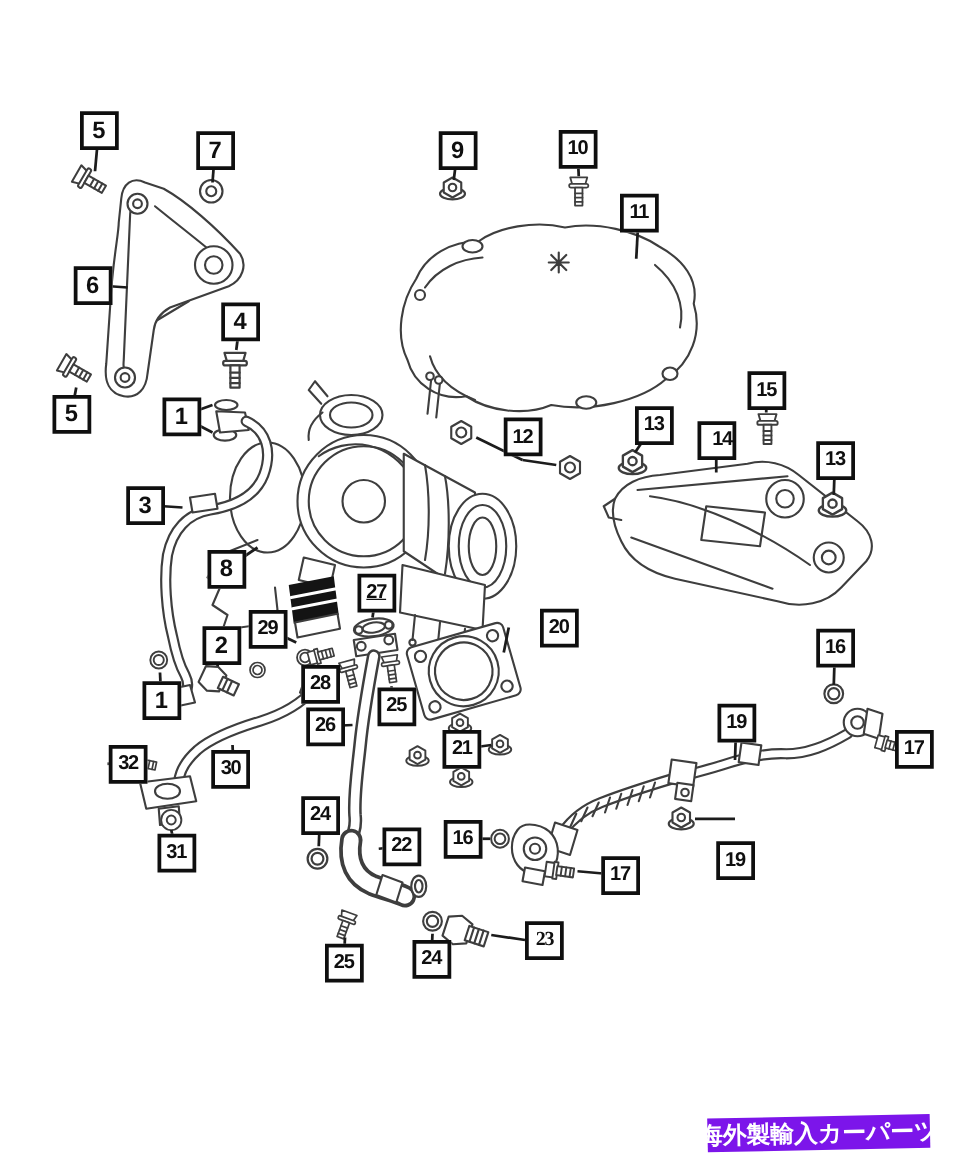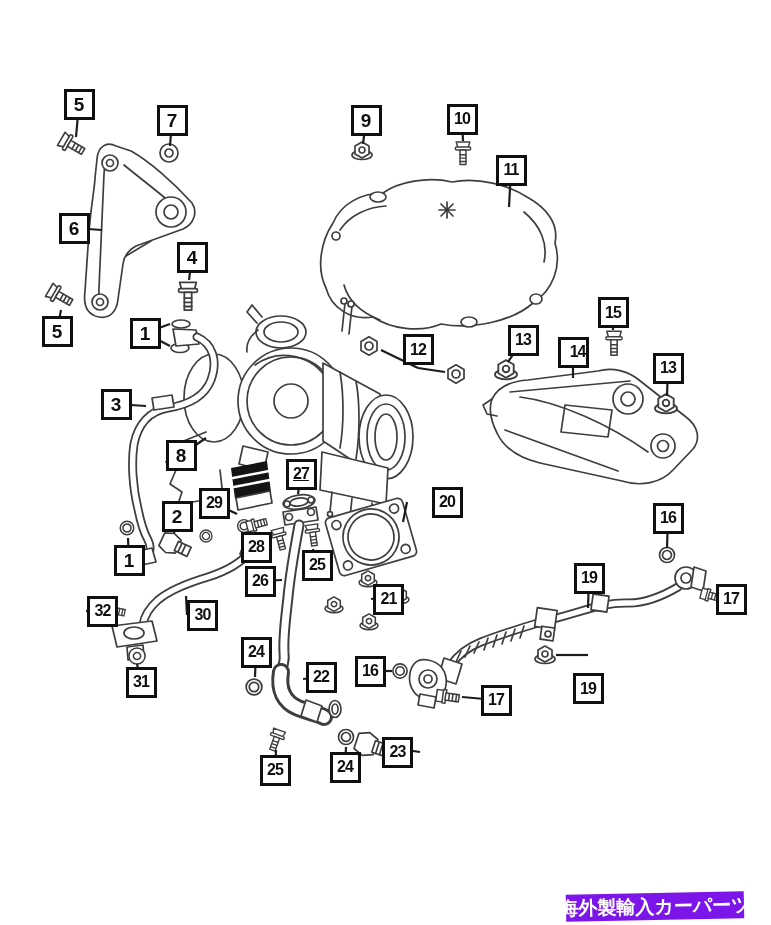--- a/index.html
+++ b/index.html
@@ -366,24 +366,24 @@
     </div>
     <div class="callout two" style="left: 652.5px; top: 502.5px; border-color: rgb(15, 15, 15);">
       <span>16</span>
     </div>
     <div class="callout two" style="left: 573.5px; top: 562.5px; border-color: rgb(15, 15, 15);">
       <span>19</span>
     </div>
     <div class="callout two" style="left: 715.5px; top: 583.5px; border-color: rgb(15, 15, 15);">
       <span>17</span>
     </div>
-    <div class="callout two" style="left: 373px; top: 583.5px; border-color: rgb(15, 15, 15);">
+    <div class="callout two" style="left: 354px; top: 583.5px; border-color: rgb(15, 15, 15);">
       <span>21</span>
     </div>
-    <div class="callout two" style="left: 187px; top: 599.5px; border-color: rgb(15, 15, 15); text-align: right;">
+    <div class="callout two" style="left: 169px; top: 599.5px; border-color: rgb(15, 15, 15); text-align: right;">
       <span>30</span>
     </div>
     <div class="callout two" style="left: 87px; top: 595.5px; border-color: rgb(15, 15, 15);">
       <span>32</span>
     </div>
     <div class="callout two" style="left: 240.5px; top: 636.5px; border-color: rgb(15, 15, 15);">
       <span>24</span>
     </div>
     <div class="callout two" style="left: 305.5px; top: 661.5px; border-color: rgb(15, 15, 15);">
       <span>22</span>
@@ -393,21 +393,21 @@
     </div>
     <div class="callout two" style="left: 125.5px; top: 666.5px; border-color: rgb(15, 15, 15);">
       <span>31</span>
     </div>
     <div class="callout two" style="left: 572.5px; top: 673px; border-color: rgb(15, 15, 15);">
       <span>19</span>
     </div>
     <div class="callout two" style="left: 480.5px; top: 684.5px; border-color: rgb(15, 15, 15);">
       <span>17</span>
     </div>
-    <div class="callout two" style="left: 382px; top: 736.5px; border-color: rgb(15, 15, 15);">
+    <div class="callout two" style="left: 420px; top: 736.5px; border-color: rgb(15, 15, 15); font-family: Liberation Serif, serif;">
       <span>23</span>
     </div>
     <div class="callout two" style="left: 329.5px; top: 751.5px; border-color: rgb(15, 15, 15);">
       <span>24</span>
     </div>
     <div class="callout two" style="left: 259.5px; top: 754.5px; border-color: rgb(15, 15, 15);">
       <span>25</span>
     </div>
   </div>
 

